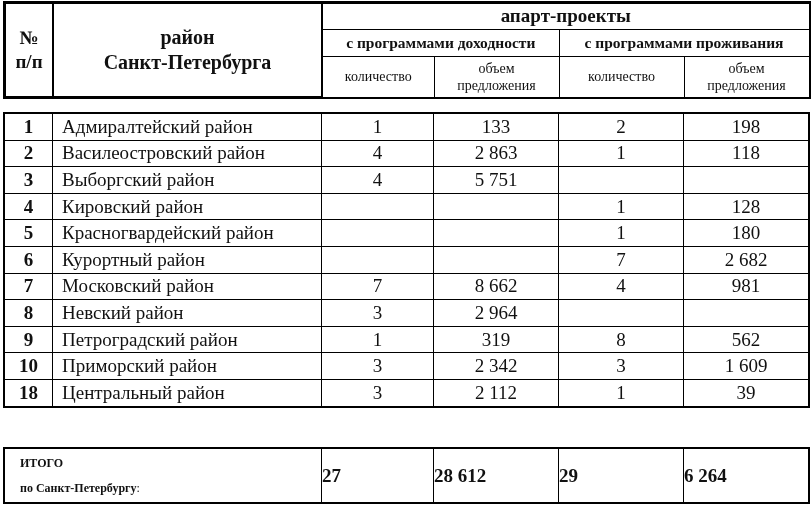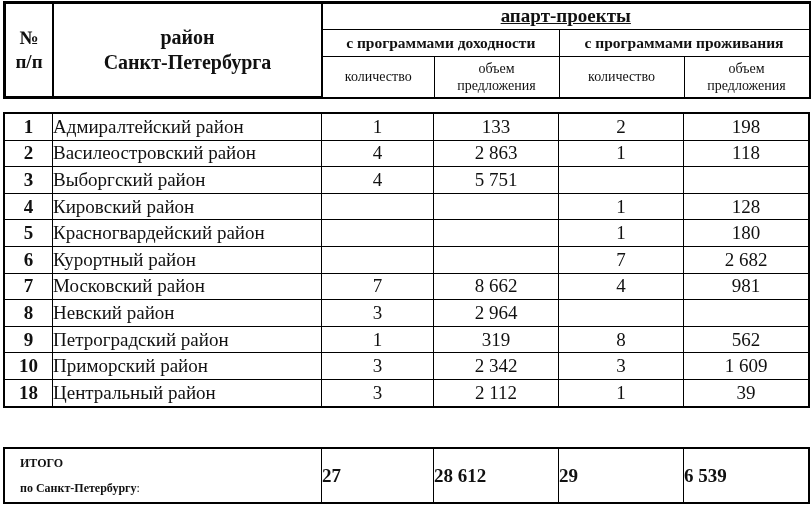--- a/index.html
+++ b/index.html
@@ -5,26 +5,26 @@
   html,body{margin:0;padding:0;background:#fff;}
   body{width:811px;height:508px;position:relative;font-family:"Liberation Serif","DejaVu Serif",serif;color:#111;overflow:hidden;}
   table{position:absolute;border-collapse:collapse;table-layout:fixed;}
   td,th{border:1px solid #000;padding:0;}
   .outer{outline:2px solid #000;outline-offset:-1px;}
   #hdr{left:4px;top:2px;width:804px;}
   #body{left:4px;top:113px;width:804px;}
   #tot{left:4px;top:448px;width:804px;}
   .c1{width:48px}.c2{width:269px}.c3{width:112px}.c4{width:125px}.c5{width:125px}.c6{width:125px}
   .num{font-weight:bold;font-size:19px;text-align:center;}
-  .dist{font-size:19px;text-align:left;white-space:nowrap;margin-left:36px;}
+  .dist{font-size:19px;text-align:left;padding-left:9px;white-space:nowrap;margin-left:36px;}
   .val{font-size:19px;text-align:center;}
   #hdr th{font-weight:bold;}
   .h-no{font-size:19px;line-height:24px;}
   .h-district{font-size:20px;line-height:25px;}
-  .h-apart{font-size:19px;height:25px;text-decoration:underline;}
+  .h-apart{font-size:19px;height:25px;}
   .h-group{font-size:15.5px;height:26px;margin-top:11px;}
   .h-sub{font-weight:normal !important;font-size:14px;line-height:17px;height:40px;}
   #body tr{height:26.6px;}
   #tot tr{height:54px;}
   .t-label{font-weight:bold;font-size:12px;text-align:left;padding-left:15px;line-height:25px;}
   .t-val{font-weight:bold;font-size:19px;text-align:left;}
   .thick{border-width:2px;}
 </style>
 </head>
 <body>
@@ -181,16 +181,16 @@
     </colgroup>
   <tbody>
       <tr>
     <td colspan="2" class="t-label">
       <div>ИТОГО</div>
       <div><span>по Санкт-Петербургу</span><span style="font-weight:normal">:</span></div>
     </td>
     <td class="t-val">27</td>
     <td class="t-val">28 612</td>
     <td class="t-val">29</td>
-    <td class="t-val">6 539</td>
+    <td class="t-val">6 264</td>
   </tr>
 </tbody>
   </table>
 
 </body></html>

